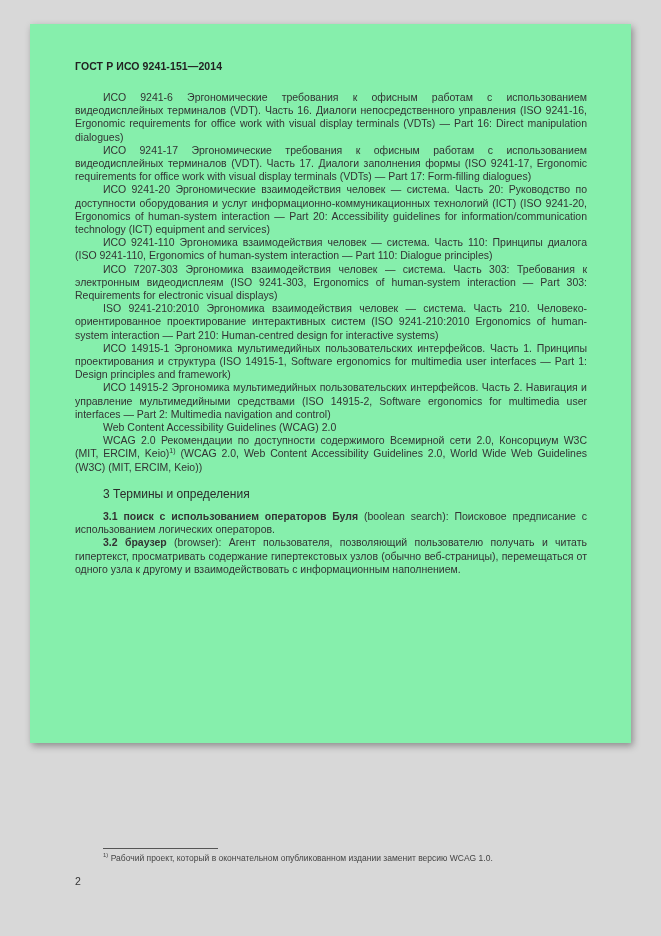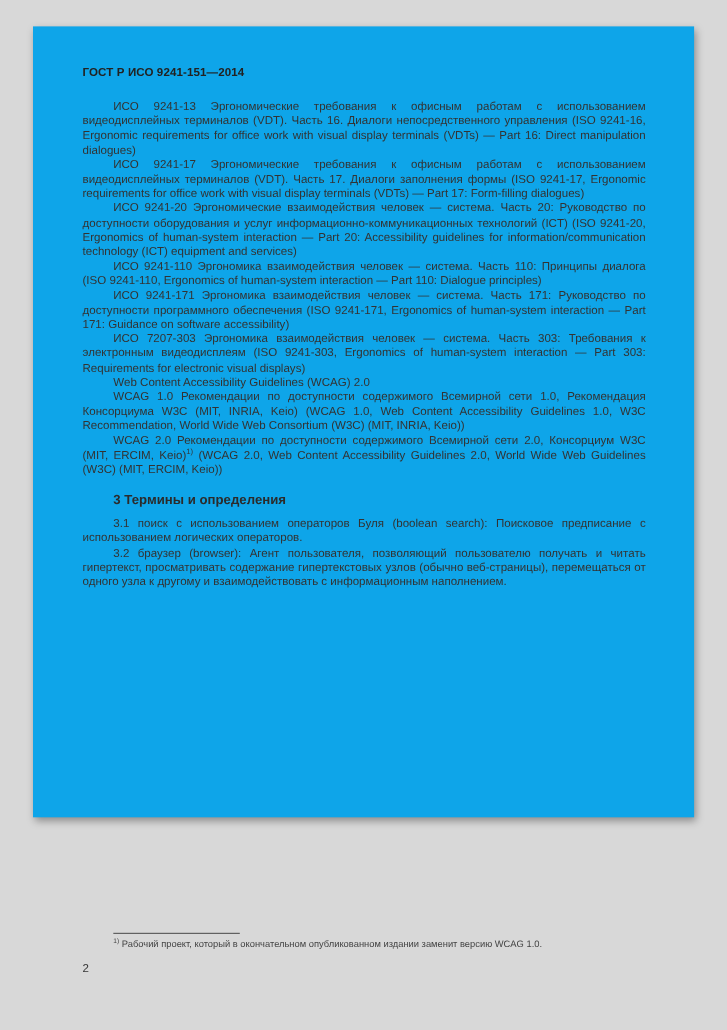--- a/index.html
+++ b/index.html
@@ -10,21 +10,21 @@
     font-family: "Liberation Sans", sans-serif;
     position: relative;
     overflow: hidden;
   }
   .page {
     position: absolute;
     left: 30px;
     top: 24px;
     width: 601px;
     height: 719px;
-    background: #0ea5e9;
+    background: #86efac;
     box-shadow: 2px 3px 7px rgba(0,0,0,0.35);
   }
   .content {
     position: absolute;
     left: 45px;
     top: 36px;
     width: 512px;
     color: #333333;
   }
   .running-header {
@@ -42,25 +42,25 @@
     text-indent: 28px;
     color: #333333;
   }
   p.ref sup {
     font-size: 7px;
     line-height: 0;
   }
   h2.section-title {
     margin: 13px 0 9px 0;
     font-size: 12px;
-    font-weight: bold;
+    font-weight: normal;
     color: #2b2b2b;
     text-indent: 28px;
   }
-  .b { font-weight: normal; margin-top: 24px; }
+  .b { font-weight: bold; margin-top: 24px; }
   .footnote-area {
     position: absolute;
     left: 45px;
     top: 824px;
     width: 512px;
   }
   .footnote-rule {
     width: 115px;
     margin-left: 28px;
     border-top: 1px solid #555555;
@@ -84,28 +84,29 @@
 </style>
 </head>
 <body>
 
 <div class="canvas">
   <div class="page">
     <div class="content">
 
       <div class="running-header">ГОСТ Р ИСО 9241-151—2014</div>
 
-      <p class="ref">ИСО 9241-13 Эргономические требования к офисным работам с использованием видеодисплейных терминалов (VDT). Часть 16. Диалоги непосредственного управления (ISO 9241-16, Ergonomic requirements for office work with visual display terminals (VDTs) — Part 16: Direct manipulation dialogues)</p>
+      <p class="ref">ИСО 9241-6 Эргономические требования к офисным работам с использованием видеодисплейных терминалов (VDT). Часть 16. Диалоги непосредственного управления (ISO 9241-16, Ergonomic requirements for office work with visual display terminals (VDTs) — Part 16: Direct manipulation dialogues)</p>
       <p class="ref">ИСО 9241-17 Эргономические требования к офисным работам с использованием видеодисплейных терминалов (VDT). Часть 17. Диалоги заполнения формы (ISO 9241-17, Ergonomic requirements for office work with visual display terminals (VDTs) — Part 17: Form-filling dialogues)</p>
       <p class="ref">ИСО 9241-20 Эргономические взаимодействия человек — система. Часть 20: Руководство по доступности оборудования и услуг информационно-коммуникационных технологий (ICT) (ISO 9241-20, Ergonomics of human-system interaction — Part 20: Accessibility guidelines for information/communication technology (ICT) equipment and services)</p>
       <p class="ref">ИСО 9241-110 Эргономика взаимодействия человек — система. Часть 110: Принципы диалога (ISO 9241-110, Ergonomics of human-system interaction — Part 110: Dialogue principles)</p>
-      <p class="ref">ИСО 9241-171 Эргономика взаимодействия человек — система. Часть 171: Руководство по доступности программного обеспечения (ISO 9241-171, Ergonomics of human-system interaction — Part 171: Guidance on software accessibility)</p>
       <p class="ref">ИСО 7207-303 Эргономика взаимодействия человек — система. Часть 303: Требования к электронным видеодисплеям (ISO 9241-303, Ergonomics of human-system interaction — Part 303: Requirements for electronic visual displays)</p>
+      <p class="ref">ISO 9241-210:2010 Эргономика взаимодействия человек — система. Часть 210. Человеко-ориентированное проектирование интерактивных систем (ISO 9241-210:2010 Ergonomics of human-system interaction — Part 210: Human-centred design for interactive systems)</p>
+      <p class="ref">ИСО 14915-1 Эргономика мультимедийных пользовательских интерфейсов. Часть 1. Принципы проектирования и структура (ISO 14915-1, Software ergonomics for multimedia user interfaces — Part 1: Design principles and framework)</p>
+      <p class="ref">ИСО 14915-2 Эргономика мультимедийных пользовательских интерфейсов. Часть 2. Навигация и управление мультимедийными средствами (ISO 14915-2, Software ergonomics for multimedia user interfaces — Part 2: Multimedia navigation and control)</p>
       <p class="ref">Web Content Accessibility Guidelines (WCAG) 2.0</p>
-      <p class="ref">WCAG 1.0 Рекомендации по доступности содержимого Всемирной сети 1.0, Рекомендация Консорциума W3C (MIT, INRIA, Keio) (WCAG 1.0, Web Content Accessibility Guidelines 1.0, W3C Recommendation, World Wide Web Consortium (W3C) (MIT, INRIA, Keio))</p>
       <p class="ref"><span>WCAG 2.0 Рекомендации по доступности содержимого Всемирной сети 2.0, Консорциум W3C (MIT, ERCIM, Keio)</span><sup>1)</sup><span> (WCAG 2.0, Web Content Accessibility Guidelines 2.0, World Wide Web Guidelines (W3C) (MIT, ERCIM, Keio))</span></p>
 
       <h2 class="section-title">3 Термины и определения</h2>
 
 
       <p class="ref"><span class="b">3.1 поиск с использованием операторов Буля</span><span> (boolean search): Поисковое предписание с использованием логических операторов.</span></p>
 
       <p class="ref"><span class="b">3.2 браузер</span><span> (browser): Агент пользователя, позволяющий пользователю получать и читать гипертекст, просматривать содержание гипертекстовых узлов (обычно веб-страницы), перемещаться от одного узла к другому и взаимодействовать с информационным наполнением.</span></p>
 
     </div>

